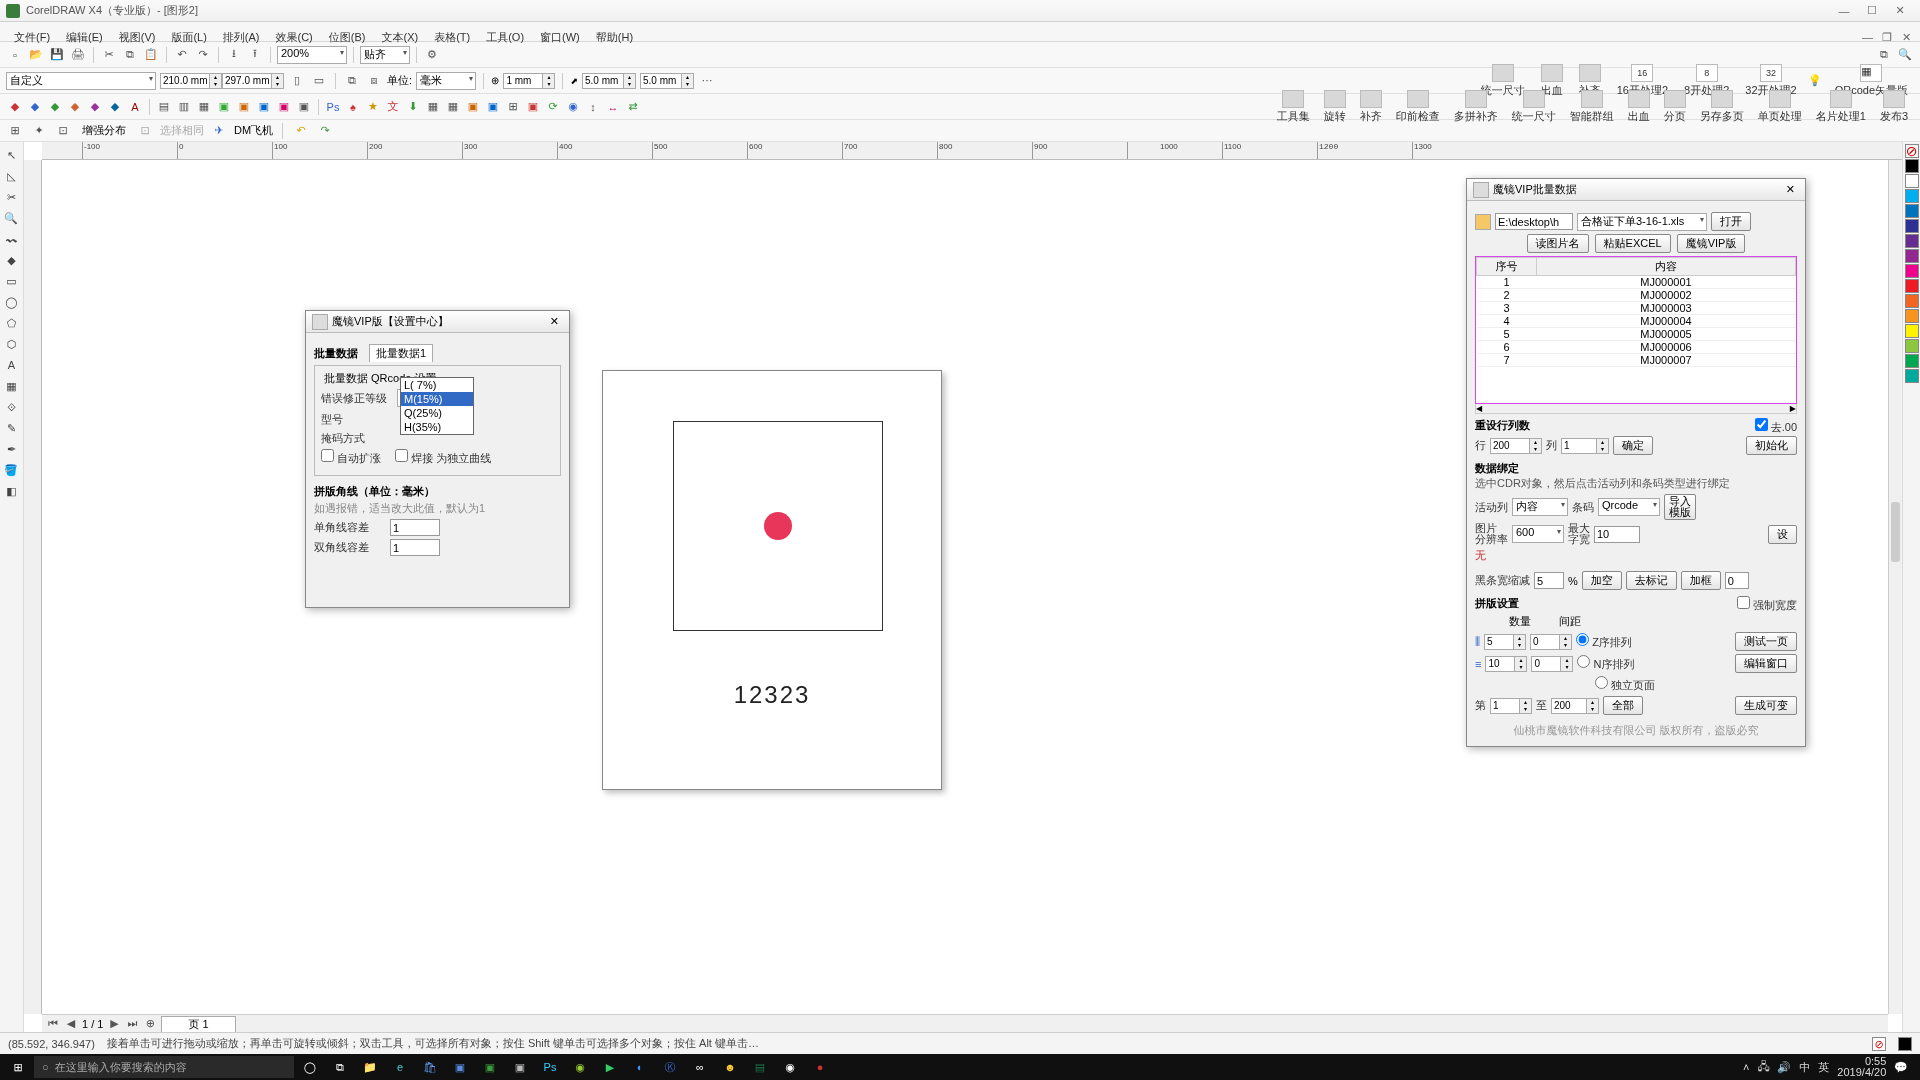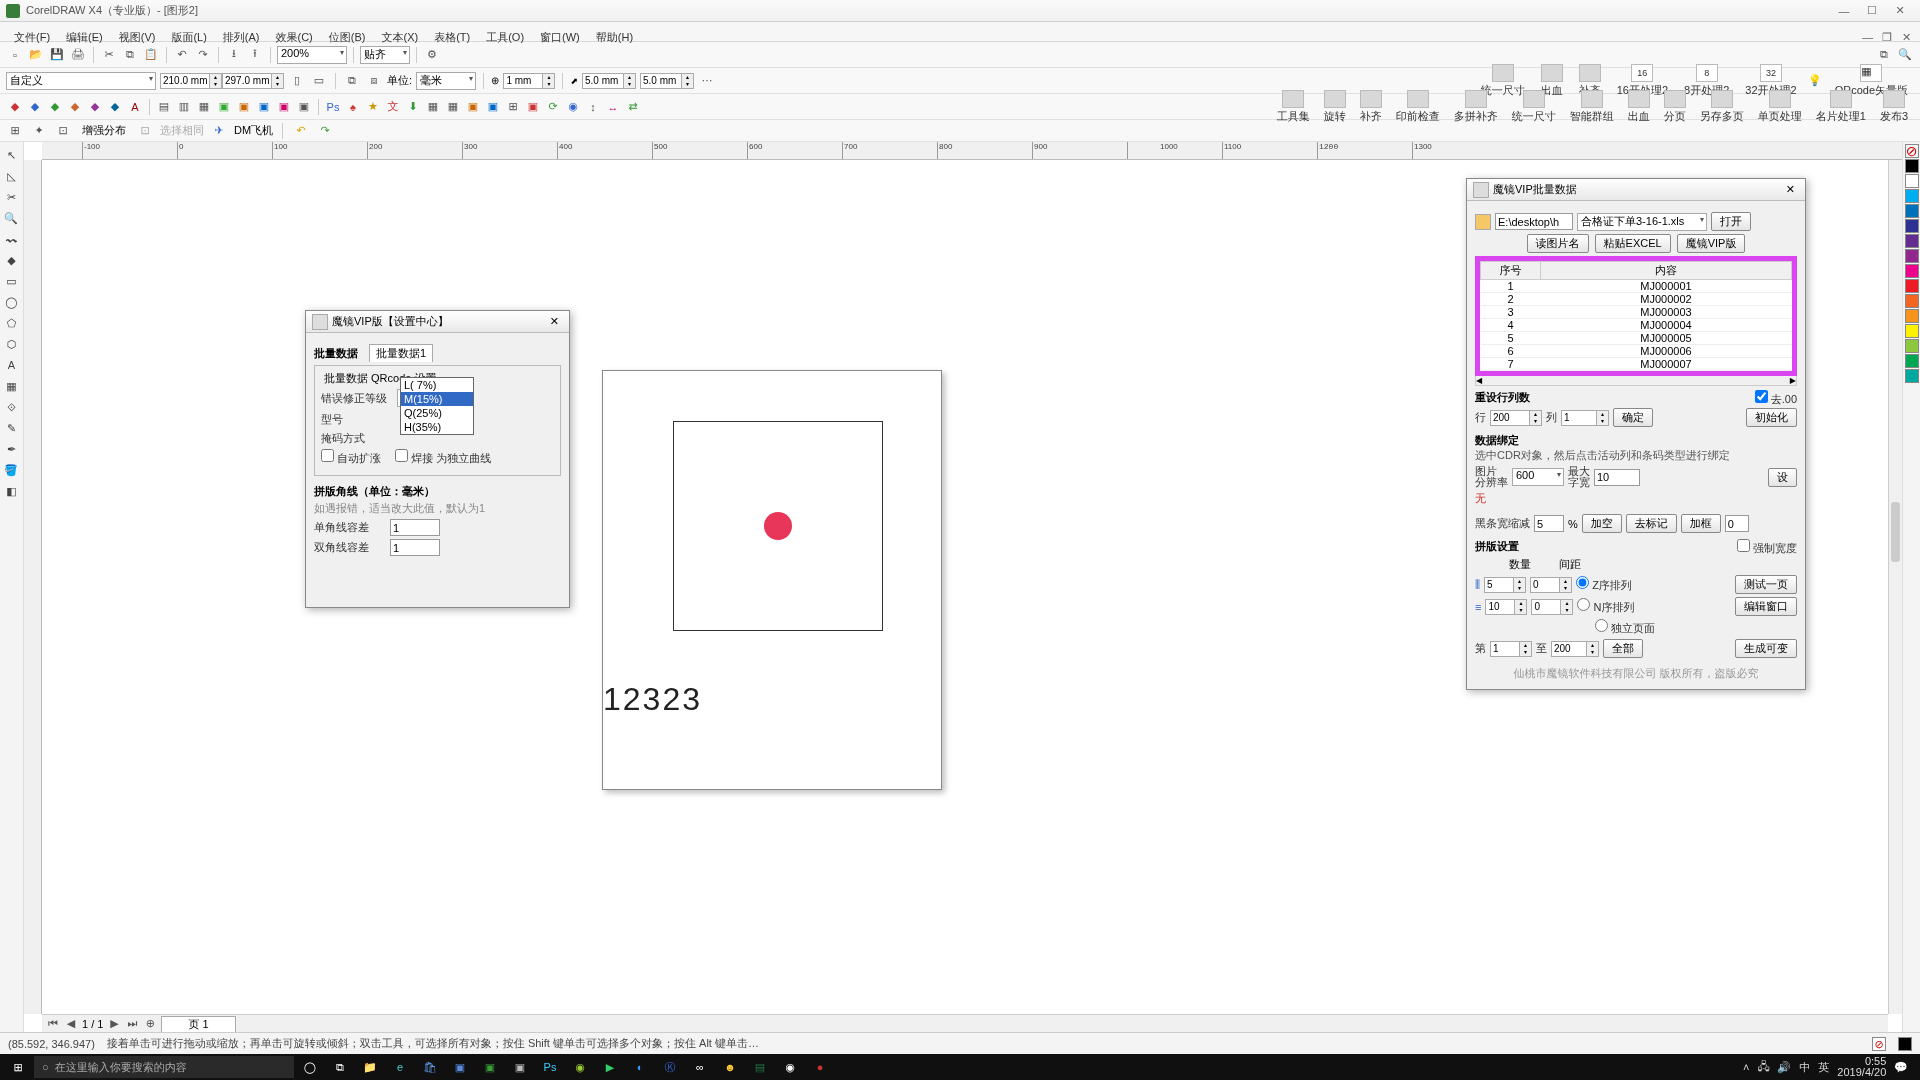--- a/index.html
+++ b/index.html
@@ -28,21 +28,21 @@
 .toolbox { width:24px; background:#f4f4f4; border-right:1px solid #ddd; display:flex; flex-direction:column; align-items:center; padding-top:4px; gap:3px; }
 .toolbox .tool { width:18px; height:18px; border:1px solid transparent; cursor:pointer; display:flex; align-items:center; justify-content:center; color:#444; }
 .canvaswrap { flex:1; position:relative; background:#fff; overflow:hidden; }
 .ruler-h { position:absolute; top:0; left:18px; right:0; height:18px; background:#f0f0f0; border-bottom:1px solid #bbb; }
 .ruler-v { position:absolute; top:18px; left:0; bottom:18px; width:18px; background:#f0f0f0; border-right:1px solid #bbb; }
 .ruler-h .tick { position:absolute; top:0; bottom:0; border-left:1px solid #999; font-size:8px; color:#444; padding-left:1px; }
 .canvas { position:absolute; top:18px; left:18px; right:14px; bottom:18px; background:#fff; }
 .page { position:absolute; left:560px; top:210px; width:340px; height:420px; box-shadow:3px 3px 6px rgba(0,0,0,.25); border:1px solid #888; background:#fff; }
 .innerbox { position:absolute; left:70px; top:50px; width:210px; height:210px; border:1px solid #333; }
 .dot { position:absolute; left:50%; top:50%; width:28px; height:28px; border-radius:50%; background:#e8355a; transform:translate(-50%,-50%); }
-.bigtext { position:absolute; left:0; right:0; top:310px; font-size:32px; color:#222; letter-spacing:2px; }
+.bigtext { position:absolute; left:0; right:0; top:310px; text-align:center; font-size:24px; color:#222; letter-spacing:2px; }
 .cursor { position:absolute; left:473px; top:350px; font-size:14px; pointer-events:none; }
 .scroll-v { position:absolute; top:18px; right:0; bottom:18px; width:14px; background:#f0f0f0; border-left:1px solid #ccc; }
 .scroll-v .thumb { position:absolute; left:2px; right:2px; top:40%; height:60px; background:#ccc; border-radius:3px; }
 .pagebar { position:absolute; left:18px; right:14px; bottom:0; height:18px; background:#f0f0f0; border-top:1px solid #ccc; display:flex; align-items:center; gap:4px; padding:0 4px; font-size:10px; }
 .pagebar .nav { width:14px; text-align:center; cursor:pointer; color:#555; }
 .pagebar .tab { padding:0 26px; background:#fff; border:1px solid #aaa; border-bottom:0; }
 .palette { width:18px; background:#f4f4f4; border-left:1px solid #ddd; display:flex; flex-direction:column; align-items:center; padding-top:2px; gap:1px; }
 .palette .sw { width:14px; height:14px; border:1px solid #888; cursor:pointer; }
 
 
@@ -61,21 +61,21 @@
 
 .statusbar { position:absolute; left:0; right:0; bottom:26px; height:22px; background:#f4f4f4; border-top:1px solid #ccc; display:flex; align-items:center; padding:0 8px; font-size:11px; color:#444; gap:12px; }
 .statusbar .spacer { flex:1; }
 .taskbar { position:absolute; left:0; right:0; bottom:0; height:26px; background:#101010; display:flex; align-items:center; padding:0 4px; gap:2px; color:#fff; }
 .taskbar .tb { width:28px; height:22px; display:flex; align-items:center; justify-content:center; cursor:pointer; }
 .taskbar .search { flex:0 0 260px; height:22px; background:#2a2a2a; display:flex; align-items:center; padding:0 8px; color:#aaa; font-size:11px; }
 .taskbar .spacer { flex:1; }
 .taskbar .tray { display:flex; align-items:center; gap:8px; font-size:10px; color:#ddd; padding:0 8px; }
 .clock { text-align:right; line-height:11px; }
 
-.panel-table { width:100%; border:5px solid #d946ef; background:#fff; height:120px; overflow:auto; position:relative; }
+.panel-table { width:100%; border:1px solid #d946ef; background:#fff; height:148px; overflow:auto; position:relative; }
 .panel-table table { width:100%; border-collapse:collapse; font-size:11px; }
 .panel-table th { background:#f0f0f0; border:1px solid #ccc; padding:1px 4px; font-weight:normal; position:sticky; top:0; }
 .panel-table td { border-bottom:1px solid #eee; padding:0 4px; text-align:center; }
 .row { display:flex; align-items:center; gap:4px; margin:3px 0; }
 .smallic { width:16px; height:16px; background:#ddd; border:1px solid #aaa; display:inline-block; }
 </style>
 </head>
 <body>
 
 <div class="titlebar">
@@ -528,20 +528,28 @@
             <span>▴</span>
             <span>▾</span>
           </span>
         </span>
       <span class="btn">确定</span>
       <span class="btn" style="margin-left:auto">初始化</span>
     </div>
 
     <div style="margin-top:6px"><b>数据绑定</b></div>
     <div style="color:#555">选中CDR对象，然后点击活动列和条码类型进行绑定</div>
+    <div class="row">
+      <label>活动列</label>
+      <span class="combo" style="width:56px"><span>内容</span></span>
+      <label>条码</label>
+      <span class="combo" style="width:62px"><span>Qrcode</span></span>
+      <span class="btn" style="white-space:pre;line-height:11px;padding:1px 4px">导入
+模版</span>
+    </div>
     <div class="row">
       <label style="white-space:pre;line-height:11px">图片
 分辨率</label>
       <span class="combo" style="width:52px"><span>600</span></span>
       <label style="white-space:pre;line-height:11px">最大
 字宽</label>
       <input type="text" style="width: 46px;" value="10">
       <span class="btn" style="margin-left:auto">设</span>
     </div>
     <div style="color:#c33">无</div>

